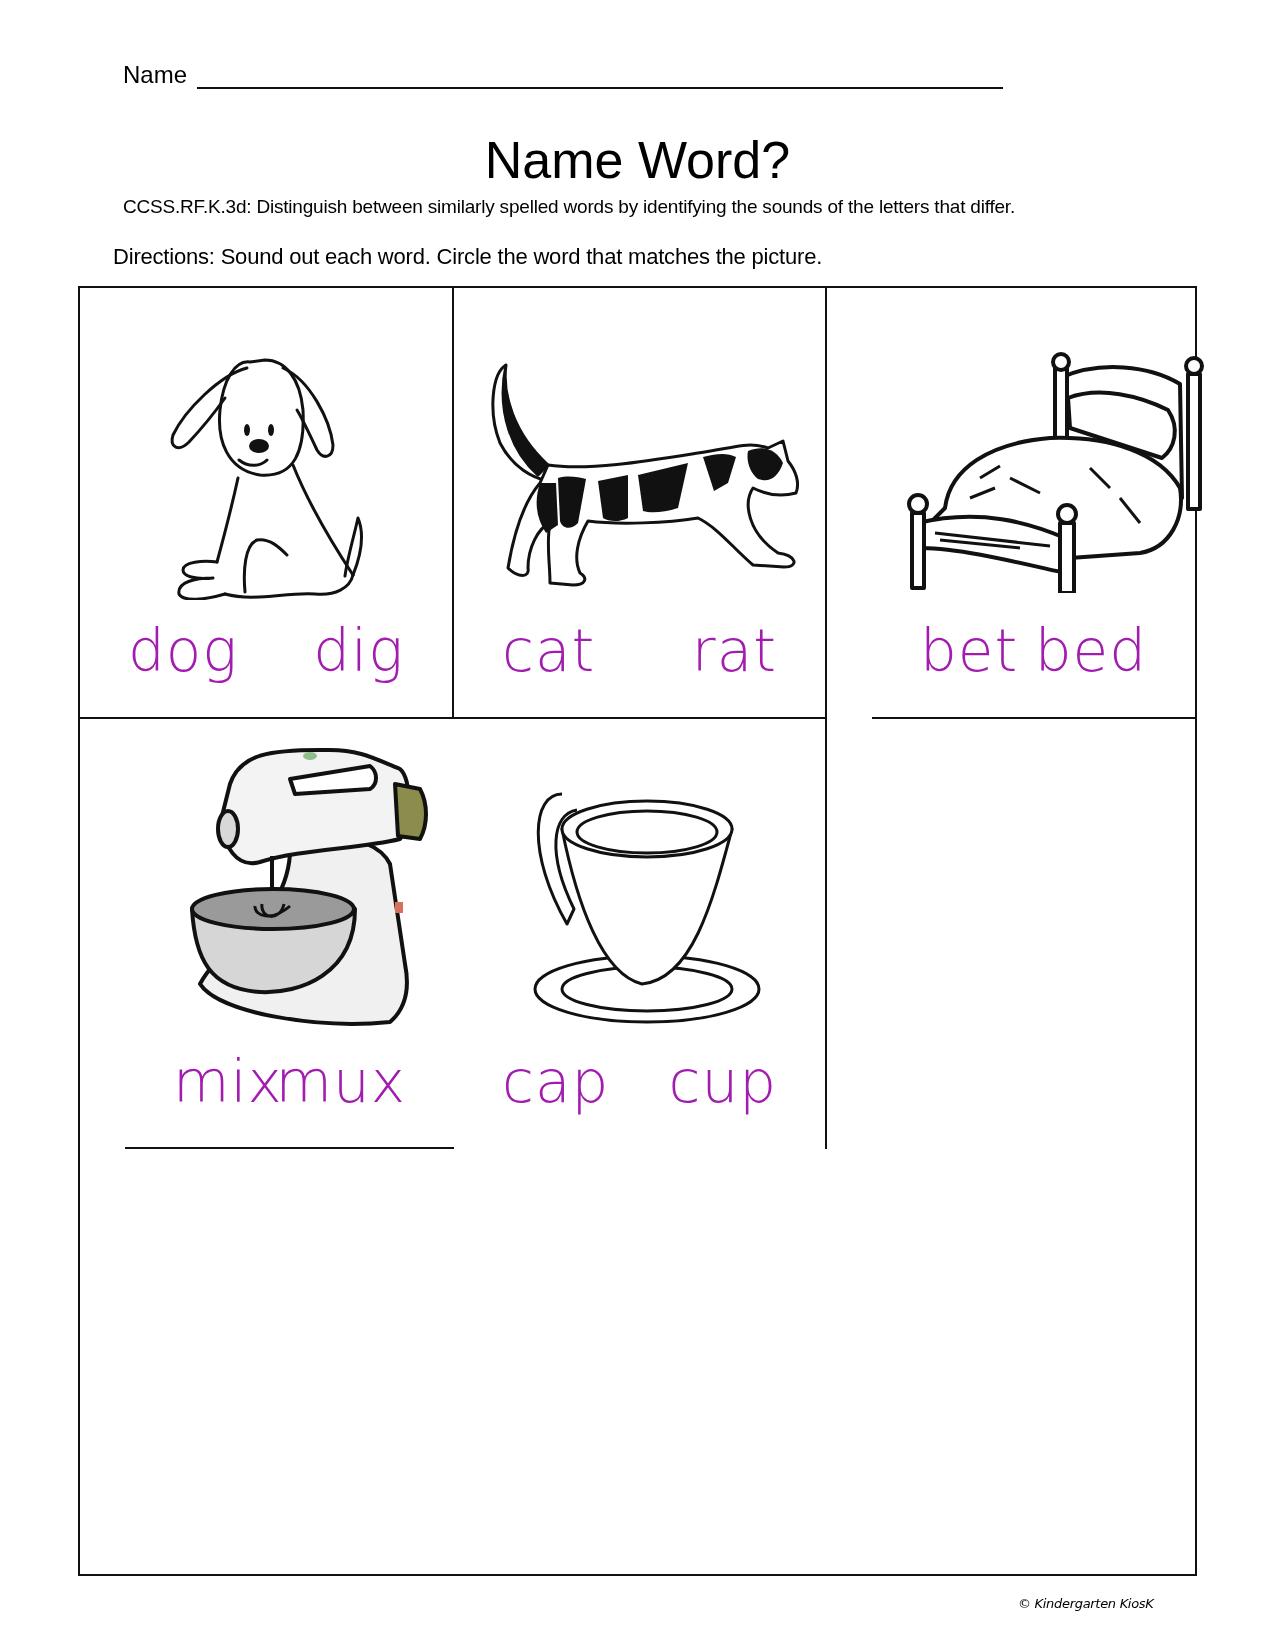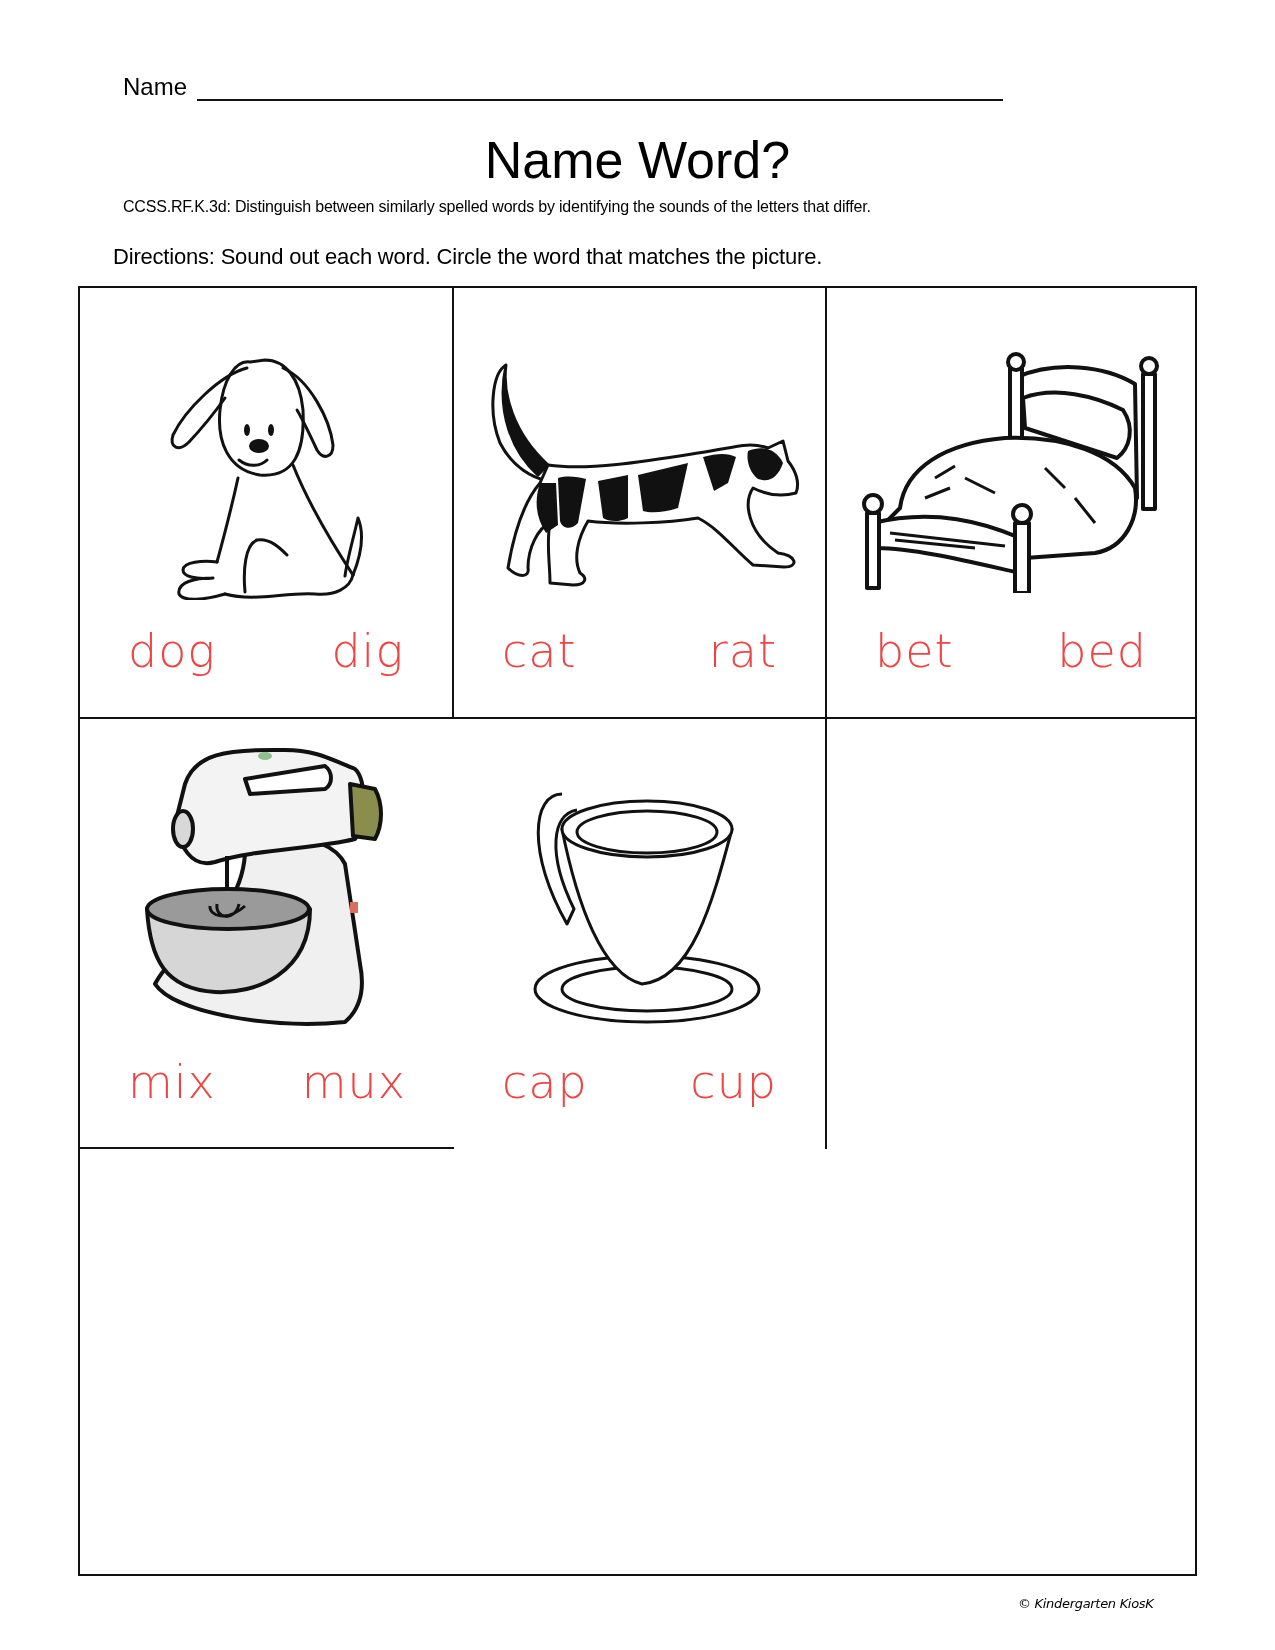--- a/index.html
+++ b/index.html
@@ -1,36 +1,36 @@
 <!DOCTYPE html>
 <html><head>
 <meta charset="utf-8">
 <style>
   html, body { margin: 0; padding: 0; background: #ffffff; }
   body { width: 1275px; height: 1650px; position: relative; overflow: hidden;
          font-family: "Liberation Sans", sans-serif; color: #000; }
-  .name-row { position: absolute; left: 123px; top: 72px; height: 32px; width: 900px; text-align: center; }
+  .name-row { position: absolute; left: 123px; top: 60px; height: 32px; width: 900px; text-align: center; }
   .name-label { position: absolute; left: 0; top: 0; font-size: 24px; line-height: 30px; }
   .name-line { position: absolute; left: 74px; top: 27px; width: 806px; height: 0;
                border-bottom: 2px solid #111; }
   .title { position: absolute; left: 0; width: 1275px; top: 130px; text-align: center;
            font-size: 52px; line-height: 60px; }
-  .standard { position: absolute; left: 123px; top: 195px; font-size: 16px; line-height: 24px;
+  .standard { position: absolute; left: 123px; top: 195px; font-size: 19px; line-height: 24px;
               letter-spacing: -0.2px; }
   .directions { position: absolute; left: 113px; top: 243px; font-size: 22px; line-height: 28px;
                 letter-spacing: -0.2px; }
   .grid { position: absolute; left: 78px; top: 286px; width: 1119px; height: 1290px;
           border: 2px solid #111; box-sizing: border-box;
           display: grid; grid-template-columns: 374px 373px 1fr; grid-template-rows: 431px 430px 1fr; }
   .cell { position: relative; border-right: 2px solid #111; border-bottom: 2px solid #111; box-sizing: border-box; }
-  .cell.c3 { border-right: none; }
+  .cell.c3 { border-right: none; margin-left: 45px; }
   .cell.r3 { border-bottom: none; }
   .pic { position: absolute; }
   .word { position: absolute; top: 335px; font-family: "DejaVu Sans", sans-serif; font-weight: 200;
-          font-size: 46px; line-height: 56px; letter-spacing: 1px; color: #ef4444;
+          font-size: 58px; line-height: 56px; letter-spacing: 1px; color: #a21caf;
           -webkit-text-stroke: 0px; font-stretch: condensed; }
   .word.left { left: 48px; }
   .word.right { right: 48px; }
   .footer { position: absolute; left: 1018px; top: 1596px; font-family: "DejaVu Sans", sans-serif;
             font-size: 13px; font-style: italic; letter-spacing: -0.3px; }
 </style>
 </head>
 <body>
 
 <div class="name-row">

